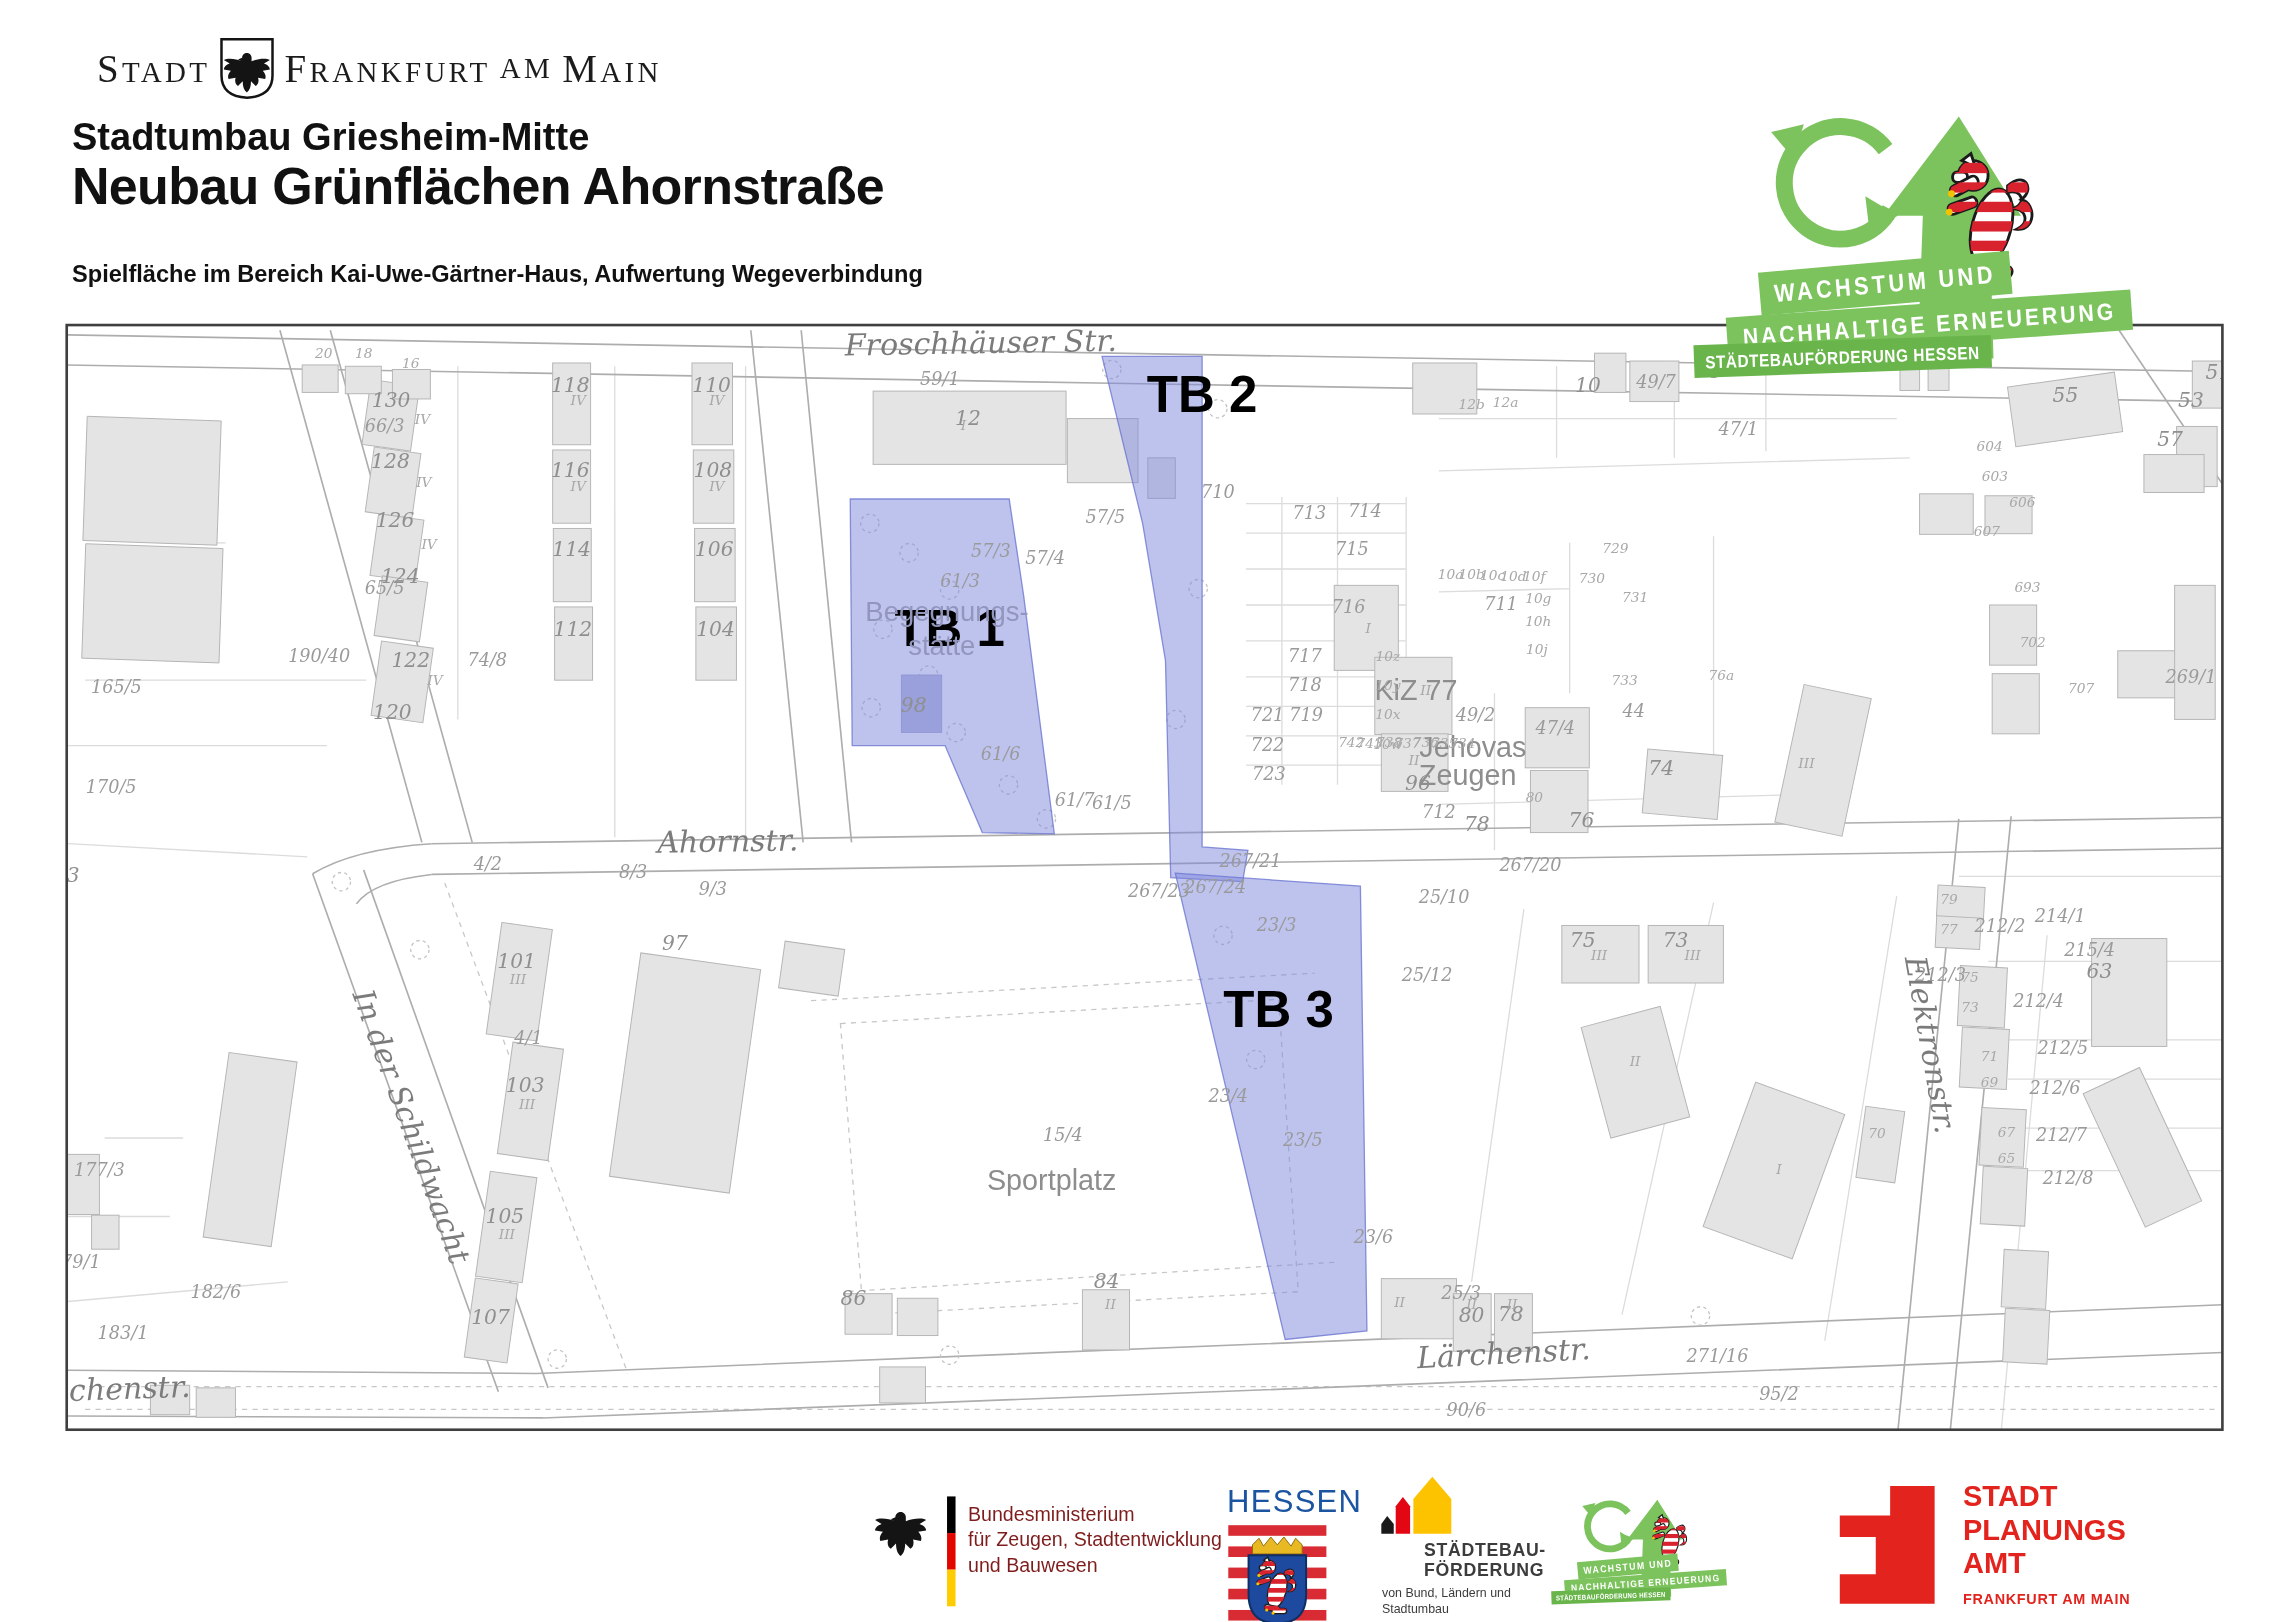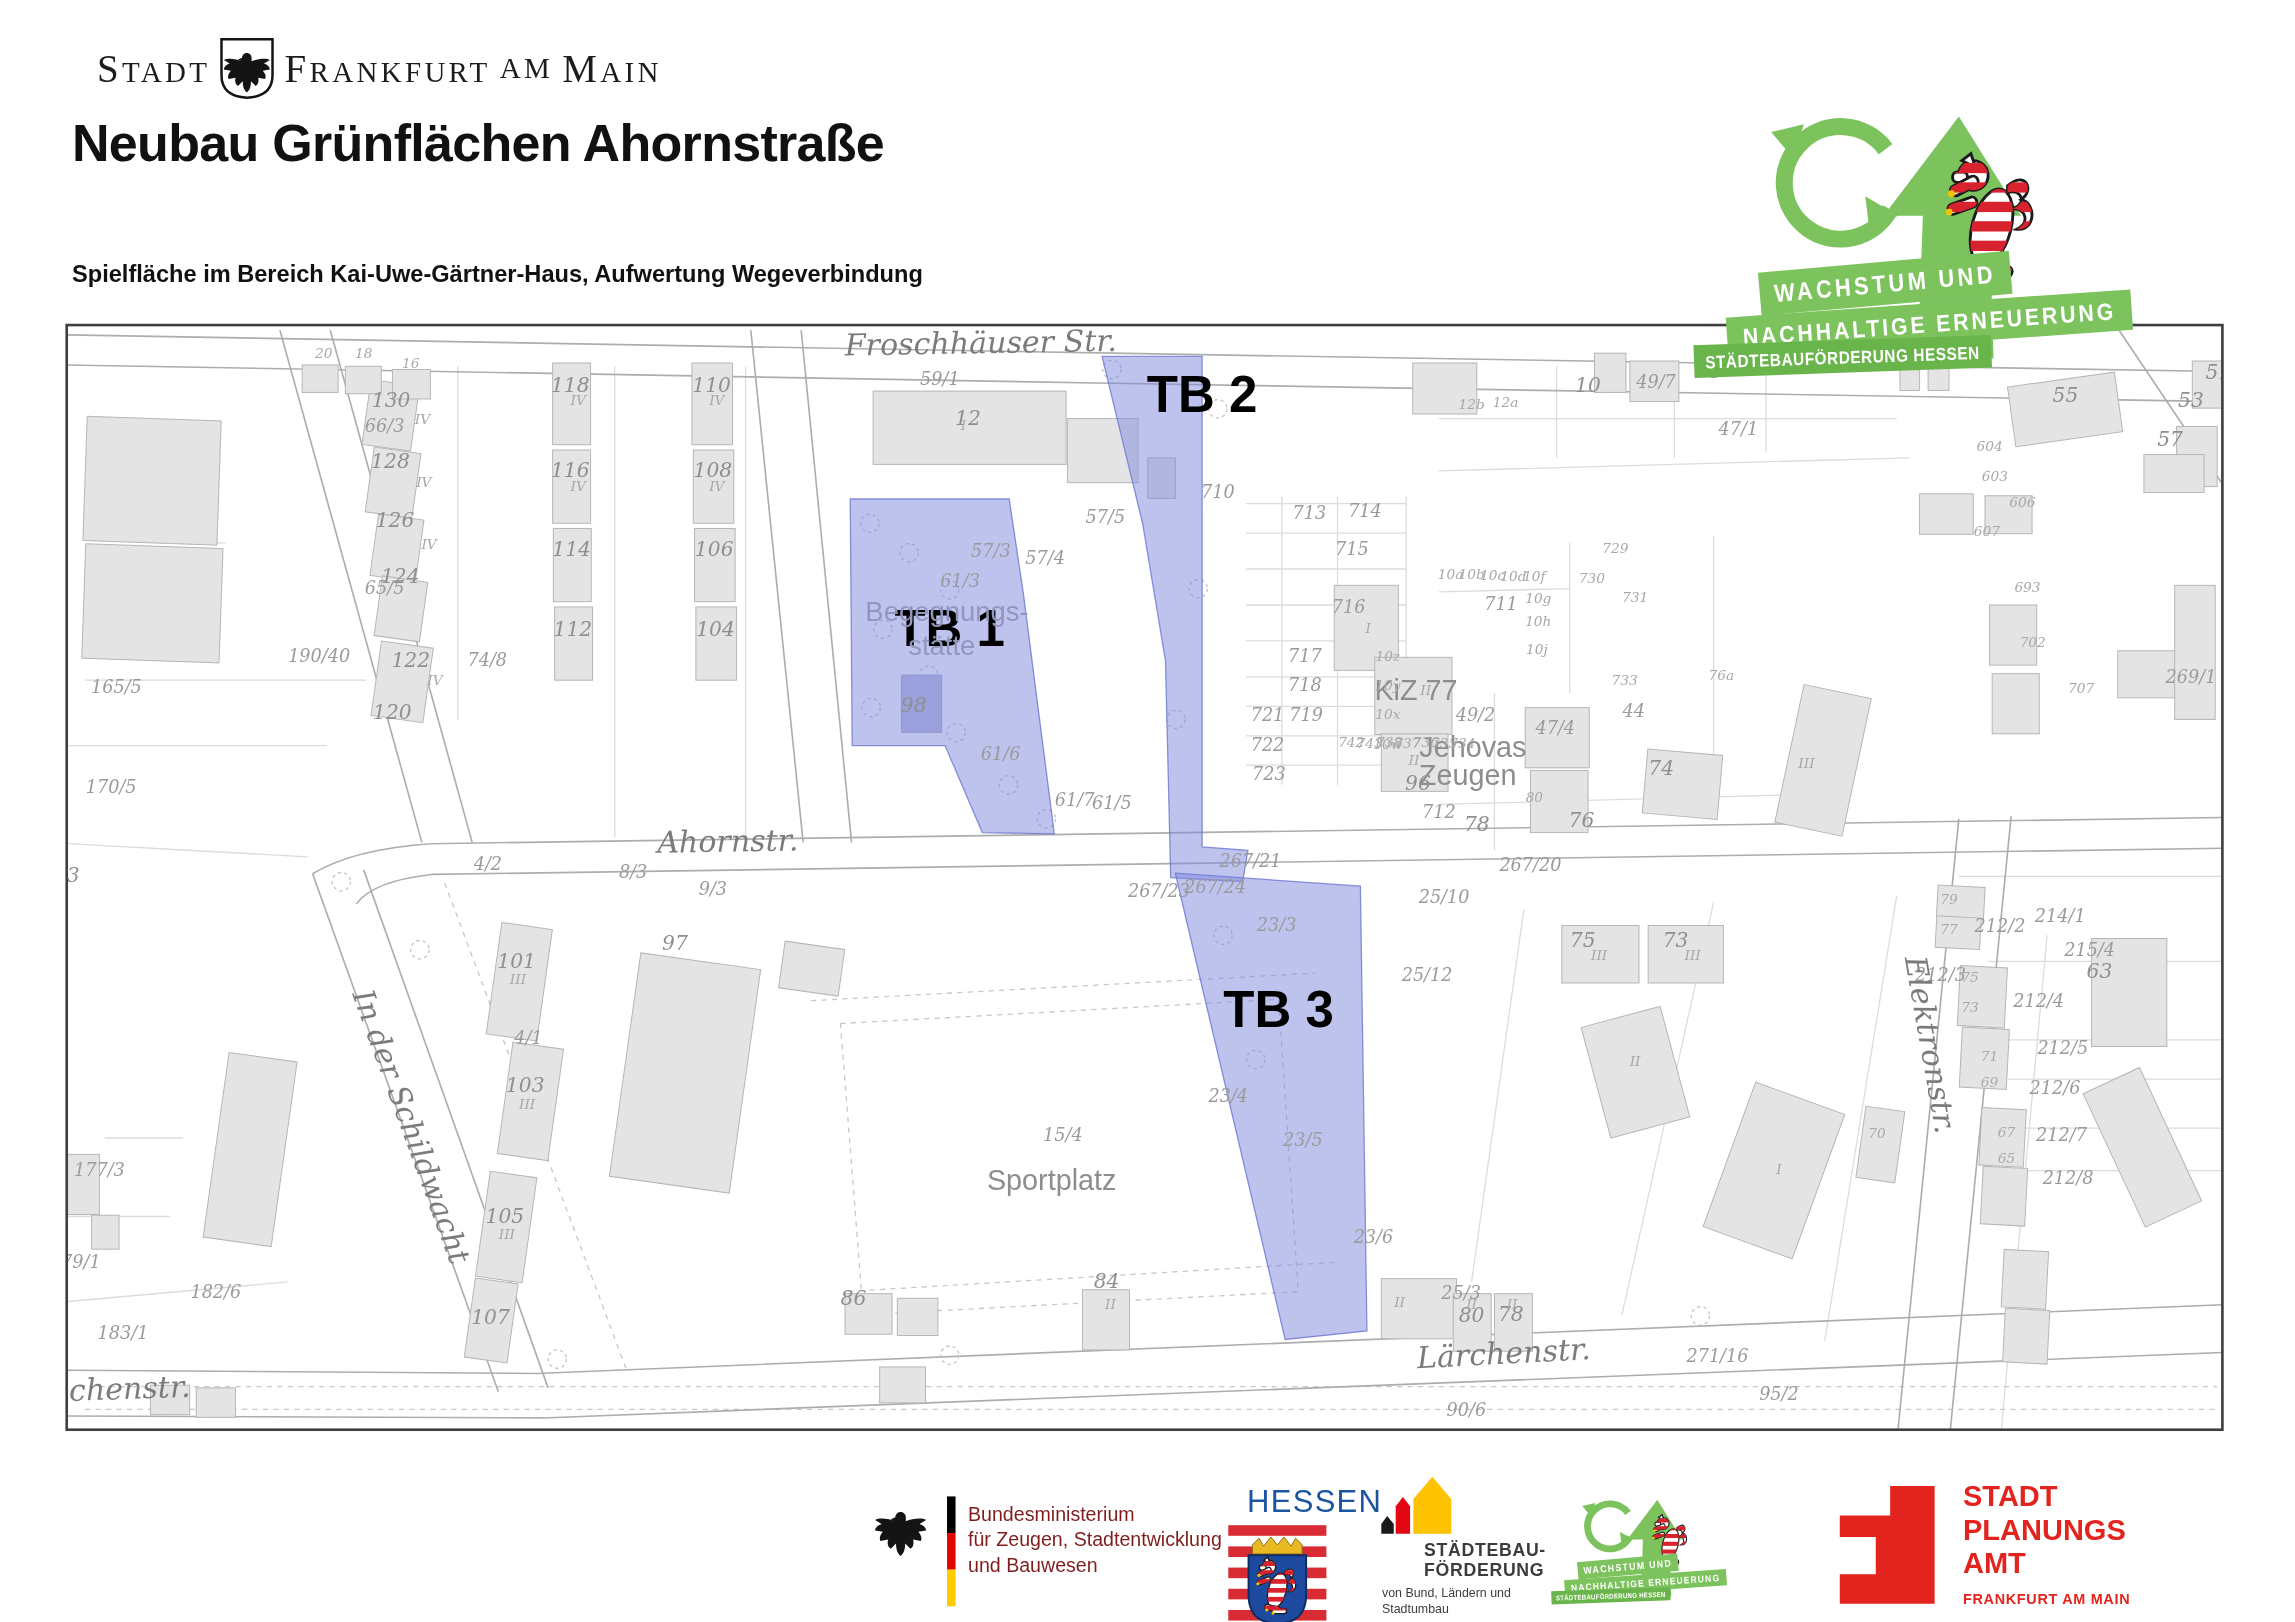--- a/index.html
+++ b/index.html
@@ -25,21 +25,21 @@
   .lbl-parcel{font:italic 27px "DejaVu Serif",serif;fill:#9a9a9a;text-anchor:middle;}
   .lbl-tiny{font:italic 21px "DejaVu Serif",serif;fill:#a8a8a8;text-anchor:middle;}
   .lbl-bnum{font:italic 31px "DejaVu Serif",serif;fill:#8f8f8f;text-anchor:middle;}
   .lbl-place{font:44px "Liberation Sans",sans-serif;fill:#8d8d8d;text-anchor:middle;}
   .lbl-place2{font:42px "Liberation Sans",sans-serif;fill:#9296bd;text-anchor:middle;}
   .lbl-street{font:italic 46px "DejaVu Serif",serif;fill:#7b7b7b;text-anchor:middle;}
   .lbl-zone{font:bold 78px "Liberation Sans",sans-serif;fill:#000;text-anchor:middle;}
 
   
   .bund-text{position:absolute;left:968px;top:1502px;font-size:19.6px;line-height:1.3;color:#7f1d1d;}
-  .hessen-word{position:absolute;left:1227px;top:1484px;font-size:31px;color:#1b55a1;letter-spacing:1.3px;margin-left:20px;}
+  .hessen-word{position:absolute;left:1227px;top:1484px;font-size:31px;color:#1b55a1;letter-spacing:1.3px;}
   .stb-text{position:absolute;left:1382px;top:1541px;font-size:17.7px;font-weight:bold;
             color:#3c3c3b;letter-spacing:0.7px;line-height:1.12;margin-left:42px;}
   .stb-small{position:absolute;left:1382px;top:1586px;font-size:12.4px;color:#3c3c3b;line-height:1.25;}
   .spa-text{position:absolute;left:1963px;top:1480px;font-size:29px;font-weight:bold;
             color:#e3231d;line-height:1.16;}
   .spa-sub{position:absolute;left:1963px;top:1591px;font-size:14.4px;font-weight:bold;
            color:#e3231d;letter-spacing:0.7px;}
 </style>
 </head>
 <body>
@@ -478,20 +478,21 @@
   <svg class="shield" viewBox="0 0 90 100">
     <path d="M4,3 h82 v58 q0,34 -41,36 q-41,-2 -41,-36 z" fill="#fff" stroke="#141414" stroke-width="4"></path>
     <use href="#feagle" transform="translate(2,6) scale(0.95)"></use>
   </svg>
   <span class="w cap">Frankfurt</span>
   <span class="w">am</span>
   <span class="w cap">Main</span>
 </div>
 
 <div class="title-block">
+  <div class="title-small">Stadtumbau Griesheim-Mitte</div>
   <div class="title-large">Neubau Grünflächen Ahornstraße</div>
 </div>
 <div class="subtitle">
   <div>Spielfläche im Bereich Kai-Uwe-Gärtner-Haus, Aufwertung Wegeverbindung</div>
 </div>
 
 <svg width="2295" height="1622" viewBox="0 0 3509 2480" style="position:absolute;left:0;top:0;pointer-events:none;">
 
   <g>
     <use href="#feagle" transform="translate(1332,2292)"></use>

